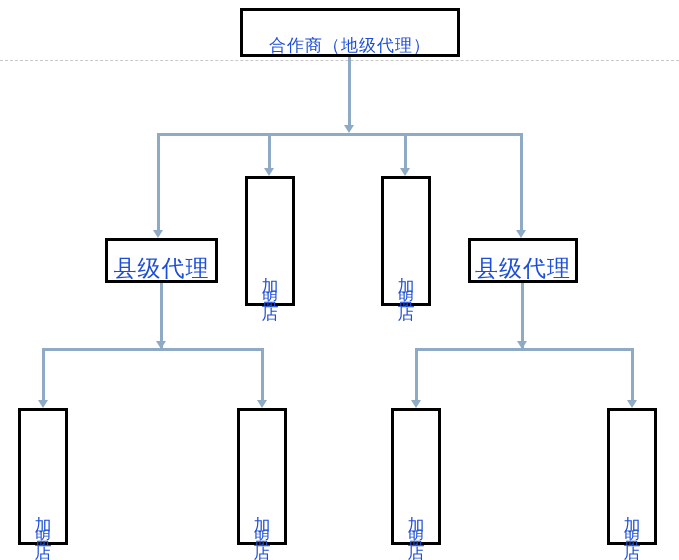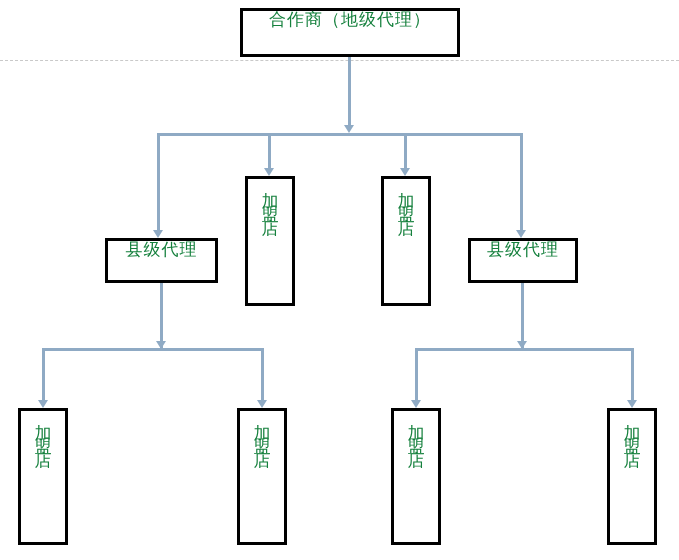--- a/index.html
+++ b/index.html
@@ -25,32 +25,32 @@
     height: 0;
     border-top: 1px dashed #c9c9c9;
   }
   
   .node {
     position: absolute;
     box-sizing: border-box;
     border: 3px solid #000000;
     background: #ffffff;
     display: flex;
-    align-items: flex-start;
+    align-items: flex-end;
     justify-content: center;
-    color: #15803d;
+    color: #1d4ed8;
     z-index: 5;
   }
   .node .label {
     display: block;
     text-align: center;
     line-height: 1.0;
   }
   .node.horiz .label {
-    font-size: 17px;
+    font-size: 23px;
     letter-spacing: 1px;
     white-space: nowrap;
   }
   .node.vert .label {
     font-size: 17px;
     writing-mode: vertical-rl;
     text-orientation: upright;
     letter-spacing: 13px;
     line-height: 1.0;
     text-indent: 0;

